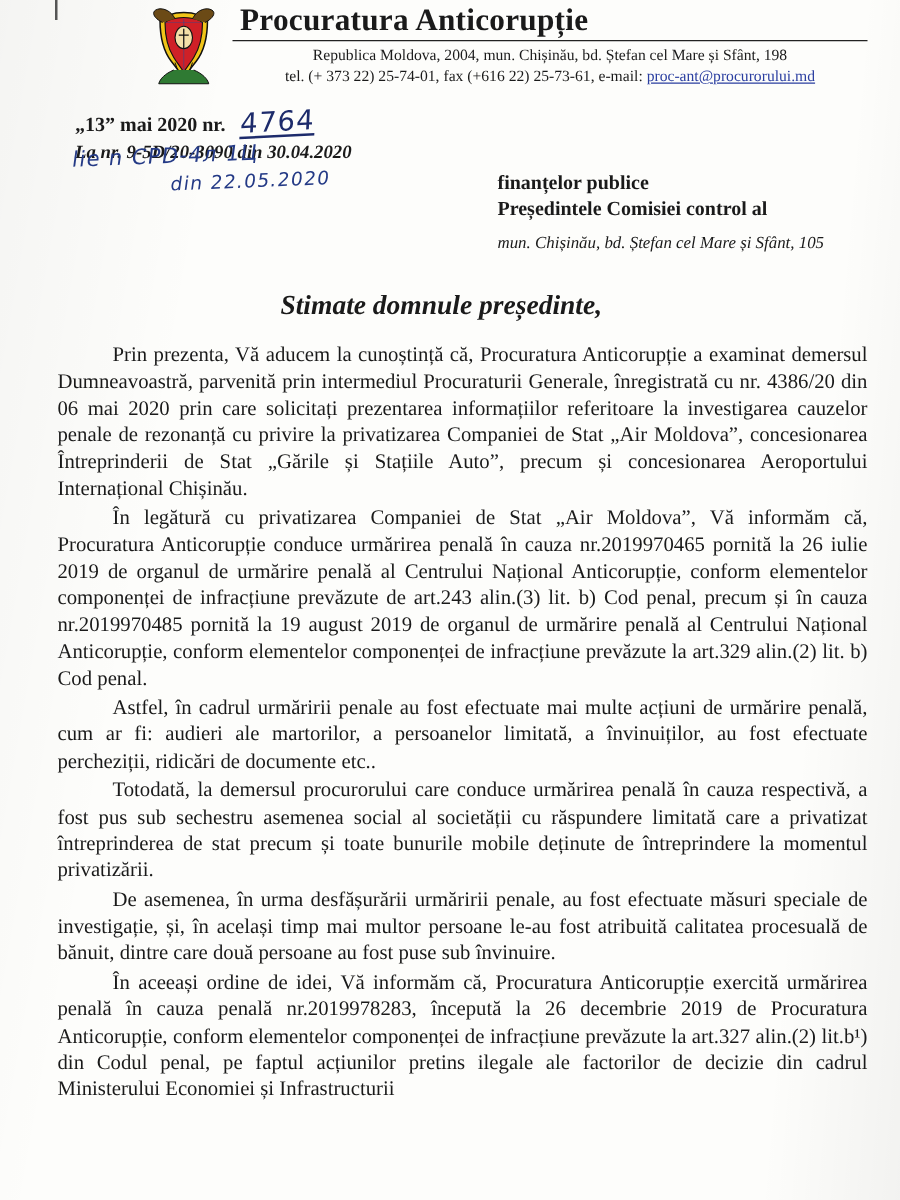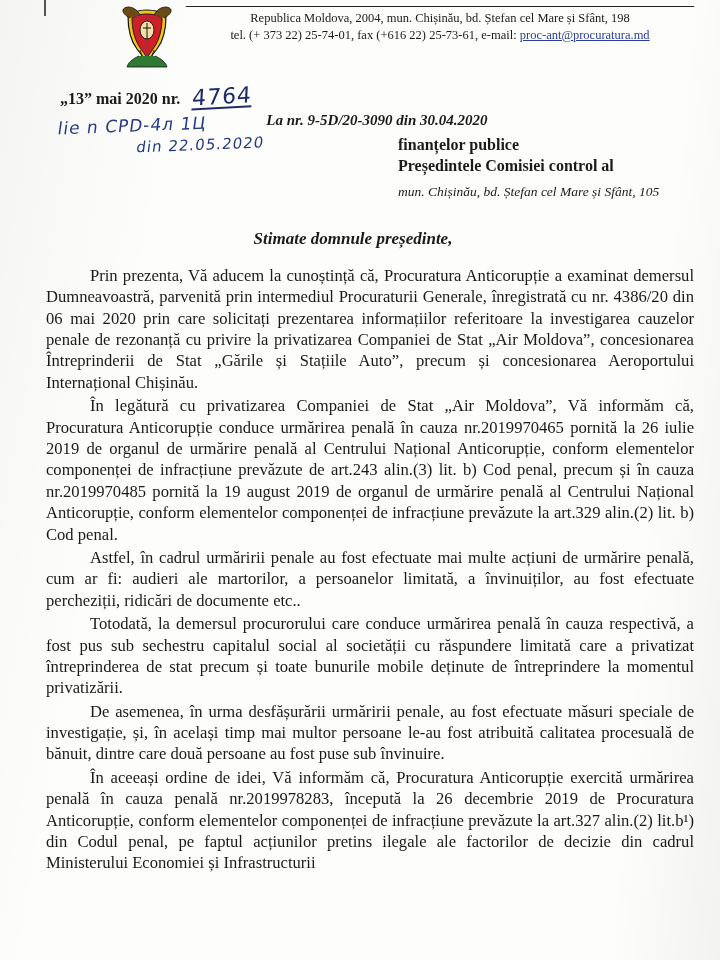--- a/index.html
+++ b/index.html
@@ -73,21 +73,20 @@
   }
   .addr-line .mailto {
     color: #2a3ea0;
     text-decoration: underline;
   }
   
   .refblock {
     margin: 16px 0 0 0;
     padding: 0 26px 0 60px;
     position: relative;
-    text-align: center;
   }
   .ref-line1 {
     font-size: 16px;
     font-weight: bold;
     line-height: 1.2;
     display: flex;
     align-items: baseline;
     gap: 6px;
   }
   .ref-number-hand {
@@ -149,21 +148,21 @@
   .addressee .a-sub {
     font-size: 13.5px;
     font-style: italic;
     font-weight: normal;
     margin-top: 7px;
     line-height: 1.3;
   }
   
   .salutation {
     text-align: center;
-    font-size: 17px;
+    font-size: 22px;
     font-weight: bold;
     font-style: italic;
     margin: 28px 0 16px 0;
     padding-right: 14px;
   }
   
   .body {
     padding: 0 26px 0 46px;
   }
   .body p {
@@ -202,23 +201,24 @@
             <ellipse cx="29" cy="24" rx="7" ry="9" fill="#f3e0a8" stroke="#111" stroke-width="0.9"></ellipse>
             <path d="M29 17 L29 33 M25 22 L33 22" stroke="#111" stroke-width="1"></path>
             <path d="M12 12 C4 8 2 2 10 1 C16 1 20 5 22 9" fill="#6b4a16" stroke="#111" stroke-width="0.8"></path>
             <path d="M46 12 C54 8 56 2 48 1 C42 1 38 5 36 9" fill="#6b4a16" stroke="#111" stroke-width="0.8"></path>
             <path d="M22 44 C24 50 26 55 29 59 C32 55 34 50 36 44" fill="none" stroke="#111" stroke-width="0.8"></path>
             <path d="M21 50 C14 53 10 57 9 61 L49 61 C48 57 44 53 37 50" fill="#2f7a33" stroke="#111" stroke-width="0.8"></path>
           </g>
         </svg>
       </div>
       <div class="lh-text">
+        <div class="org-title">Procuratura Anticorupție</div>
         <hr class="rule">
         <div class="addr-line">Republica Moldova, 2004, mun. Chișinău, bd. Ștefan cel Mare și Sfânt, 198</div>
-        <div class="addr-line"><span>tel. (+ 373 22) 25-74-01, fax (+616 22) 25-73-61, e-mail: </span><span class="mailto">proc-ant@procuratura.md</span></div>
+        <div class="addr-line"><span>tel. (+ 373 22) 25-74-01, fax (+616 22) 25-73-61, e-mail: </span><span class="mailto">proc-ant@procurorului.md</span></div>
       </div>
     </div>
   </div>
 
   <div class="refblock">
     <div class="ref-line1">
       <span>„13” mai 2020 nr.</span>
       <span class="ref-number-hand">4764</span>
     </div>
     <div class="ref-line2">La nr. 9-5D/20-3090 din 30.04.2020</div>
@@ -234,18 +234,18 @@
     <div class="a-line">Președintele Comisiei control al</div>
     <div class="a-sub">mun. Chișinău, bd. Ștefan cel Mare și Sfânt, 105</div>
   </div>
 
   <div class="salutation">Stimate domnule președinte,</div>
 
   <div class="body">
     <p>Prin prezenta, Vă aducem la cunoștință că, Procuratura Anticorupție a examinat demersul Dumneavoastră, parvenită prin intermediul Procuraturii Generale, înregistrată cu nr. 4386/20 din 06 mai 2020 prin care solicitați prezentarea informațiilor referitoare la investigarea cauzelor penale de rezonanță cu privire la privatizarea Companiei de Stat „Air Moldova”, concesionarea Întreprinderii de Stat „Gările și Stațiile Auto”, precum și concesionarea Aeroportului Internațional Chișinău.</p>
     <p>În legătură cu privatizarea Companiei de Stat „Air Moldova”, Vă informăm că, Procuratura Anticorupție conduce urmărirea penală în cauza nr.2019970465 pornită la 26 iulie 2019 de organul de urmărire penală al Centrului Național Anticorupție, conform elementelor componenței de infracțiune prevăzute de art.243 alin.(3) lit. b) Cod penal, precum și în cauza nr.2019970485 pornită la 19 august 2019 de organul de urmărire penală al Centrului Național Anticorupție, conform elementelor componenței de infracțiune prevăzute la art.329 alin.(2) lit. b) Cod penal.</p>
     <p>Astfel, în cadrul urmăririi penale au fost efectuate mai multe acțiuni de urmărire penală, cum ar fi: audieri ale martorilor, a persoanelor limitată, a învinuiților, au fost efectuate percheziții, ridicări de documente etc..</p>
-    <p>Totodată, la demersul procurorului care conduce urmărirea penală în cauza respectivă, a fost pus sub sechestru capitalul social al societății cu răspundere limitată care a privatizat întreprinderea de stat precum și toate bunurile mobile deținute de întreprindere la momentul privatizării.</p>
+    <p>Totodată, la demersul procurorului care conduce urmărirea penală în cauza respectivă, a fost pus sub sechestru asemenea social al societății cu răspundere limitată care a privatizat întreprinderea de stat precum și toate bunurile mobile deținute de întreprindere la momentul privatizării.</p>
     <p>De asemenea, în urma desfășurării urmăririi penale, au fost efectuate măsuri speciale de investigație, și, în același timp mai multor persoane le-au fost atribuită calitatea procesuală de bănuit, dintre care două persoane au fost puse sub învinuire.</p>
     <p>În aceeași ordine de idei, Vă informăm că, Procuratura Anticorupție exercită urmărirea penală în cauza penală nr.2019978283, începută la 26 decembrie 2019 de Procuratura Anticorupție, conform elementelor componenței de infracțiune prevăzute la art.327 alin.(2) lit.b¹) din Codul penal, pe faptul acțiunilor pretins ilegale ale factorilor de decizie din cadrul Ministerului Economiei și Infrastructurii</p>
   </div>
 
 </div>
 
 </body></html>

